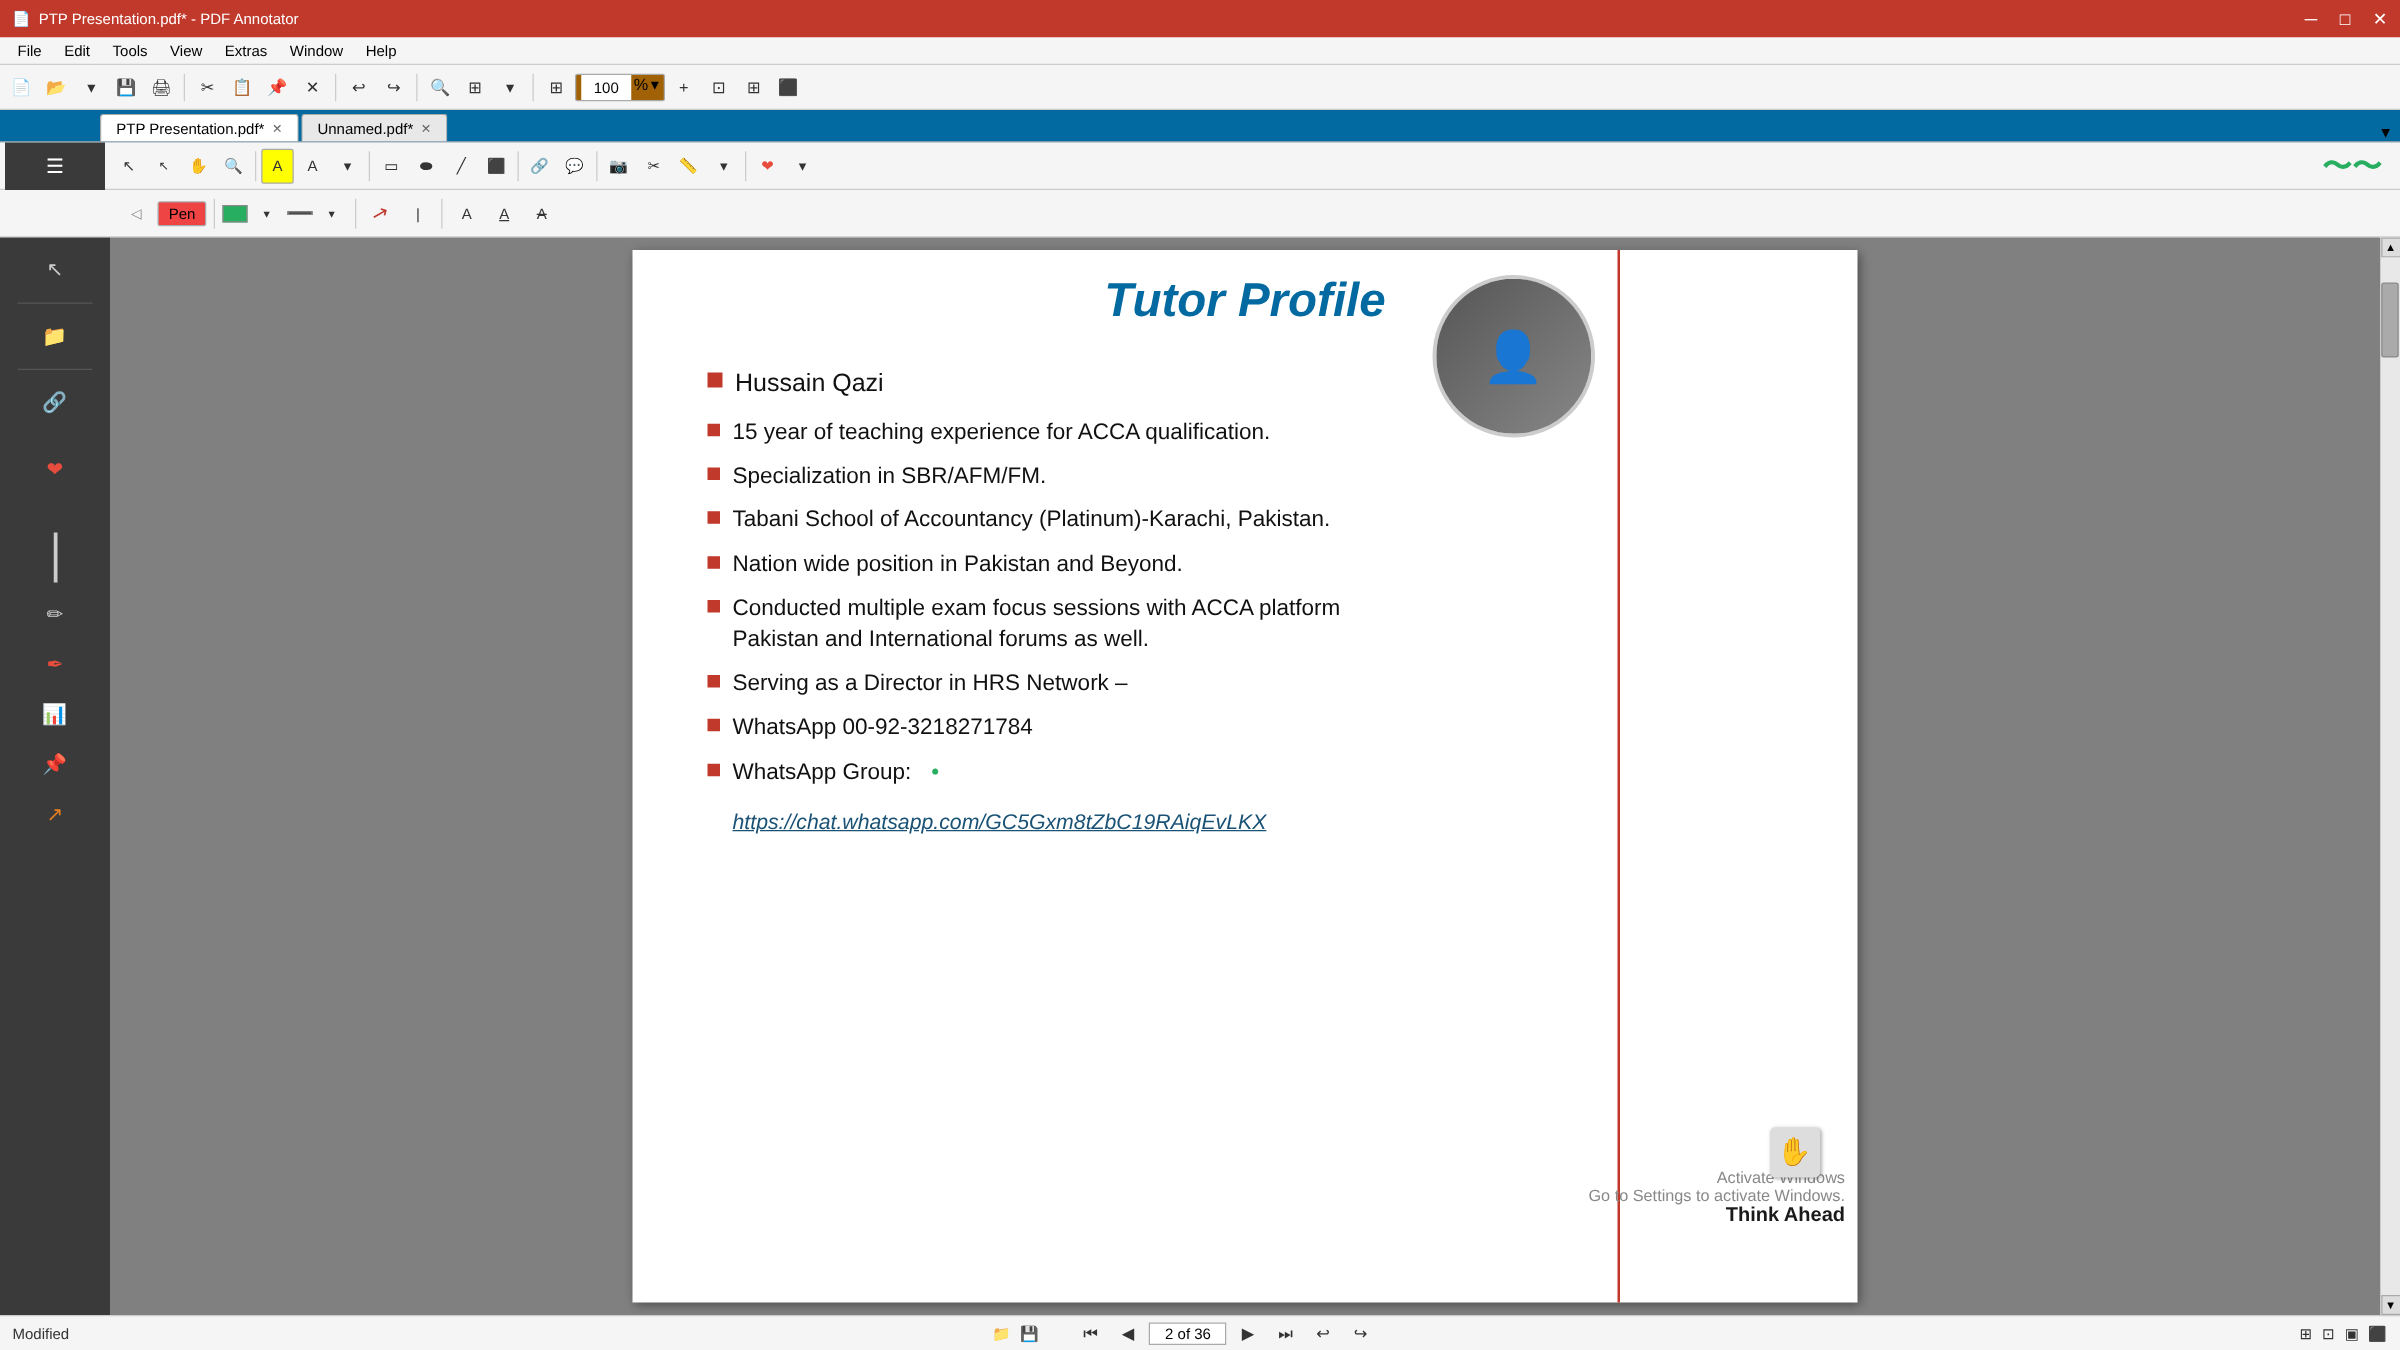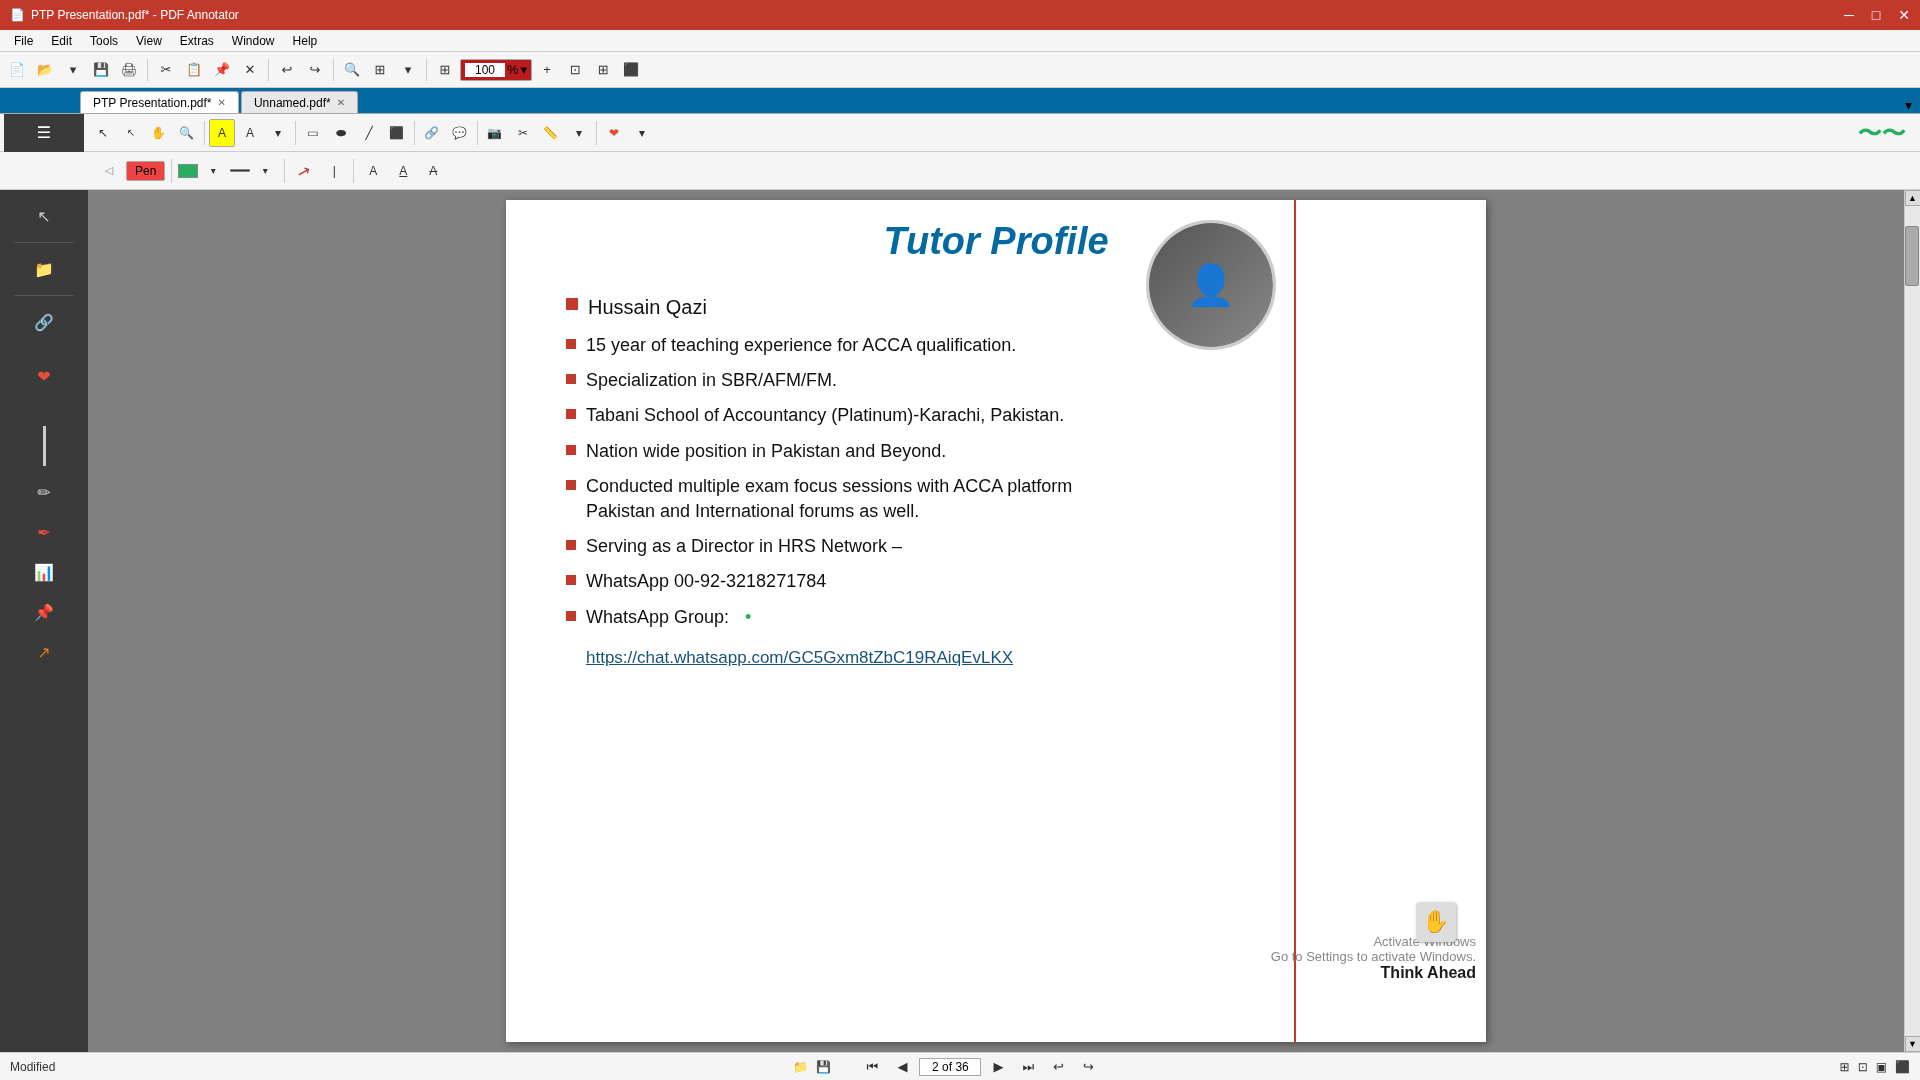--- a/index.html
+++ b/index.html
@@ -51,24 +51,24 @@
       width: 26px; height: 26px;
       display: flex; align-items: center; justify-content: center;
       cursor: pointer;
       border: 1px solid transparent;
       border-radius: 2px;
       font-size: 13px;
       color: #333;
     }
     .tb-sep { width: 1px; height: 22px; background: #ccc; margin: 0 3px; }
     .zoom-box {
-      display: flex; align-items: center; gap: 2px;
+      display: flex; gap: 2px;
       border: 1px solid #aaa;
       border-radius: 2px;
-      background: #b91c1c;
+      background: #a16207;
       height: 22px;
       padding: 0 4px;
     }
     .zoom-input { border: none; outline: none; width: 40px; font-size: 12px; text-align: center; }
 
     
     .tabs-bar {
       height: 26px;
       background: #0369a1;
       display: flex;
@@ -483,21 +483,21 @@
           <span class="bullet-square small"></span>
           <span>WhatsApp 00-92-3218271784</span>
         </li>
         <li class="sub-item">
           <span class="bullet-square small"></span>
           <span>WhatsApp Group:</span>
           <span style="margin-left:6px; color:#27ae60;">•</span>
         </li>
       </ul>
 
-      <div style="margin-top:18px; padding-left:40px;">
+      <div style="margin-top:18px; padding-left:40px;font-style:italic;">
         <a class="link-text" href="#">https://chat.whatsapp.com/GC5Gxm8tZbC19RAiqEvLKX</a>
       </div>
 
       <div class="watermark">
         <div class="watermark-activate">Activate Windows</div>
         <div class="watermark-activate">Go to Settings to activate Windows.</div>
         <div class="watermark-think">Think Ahead</div>
       </div>
 
       <div class="hand-cursor">✋</div>

